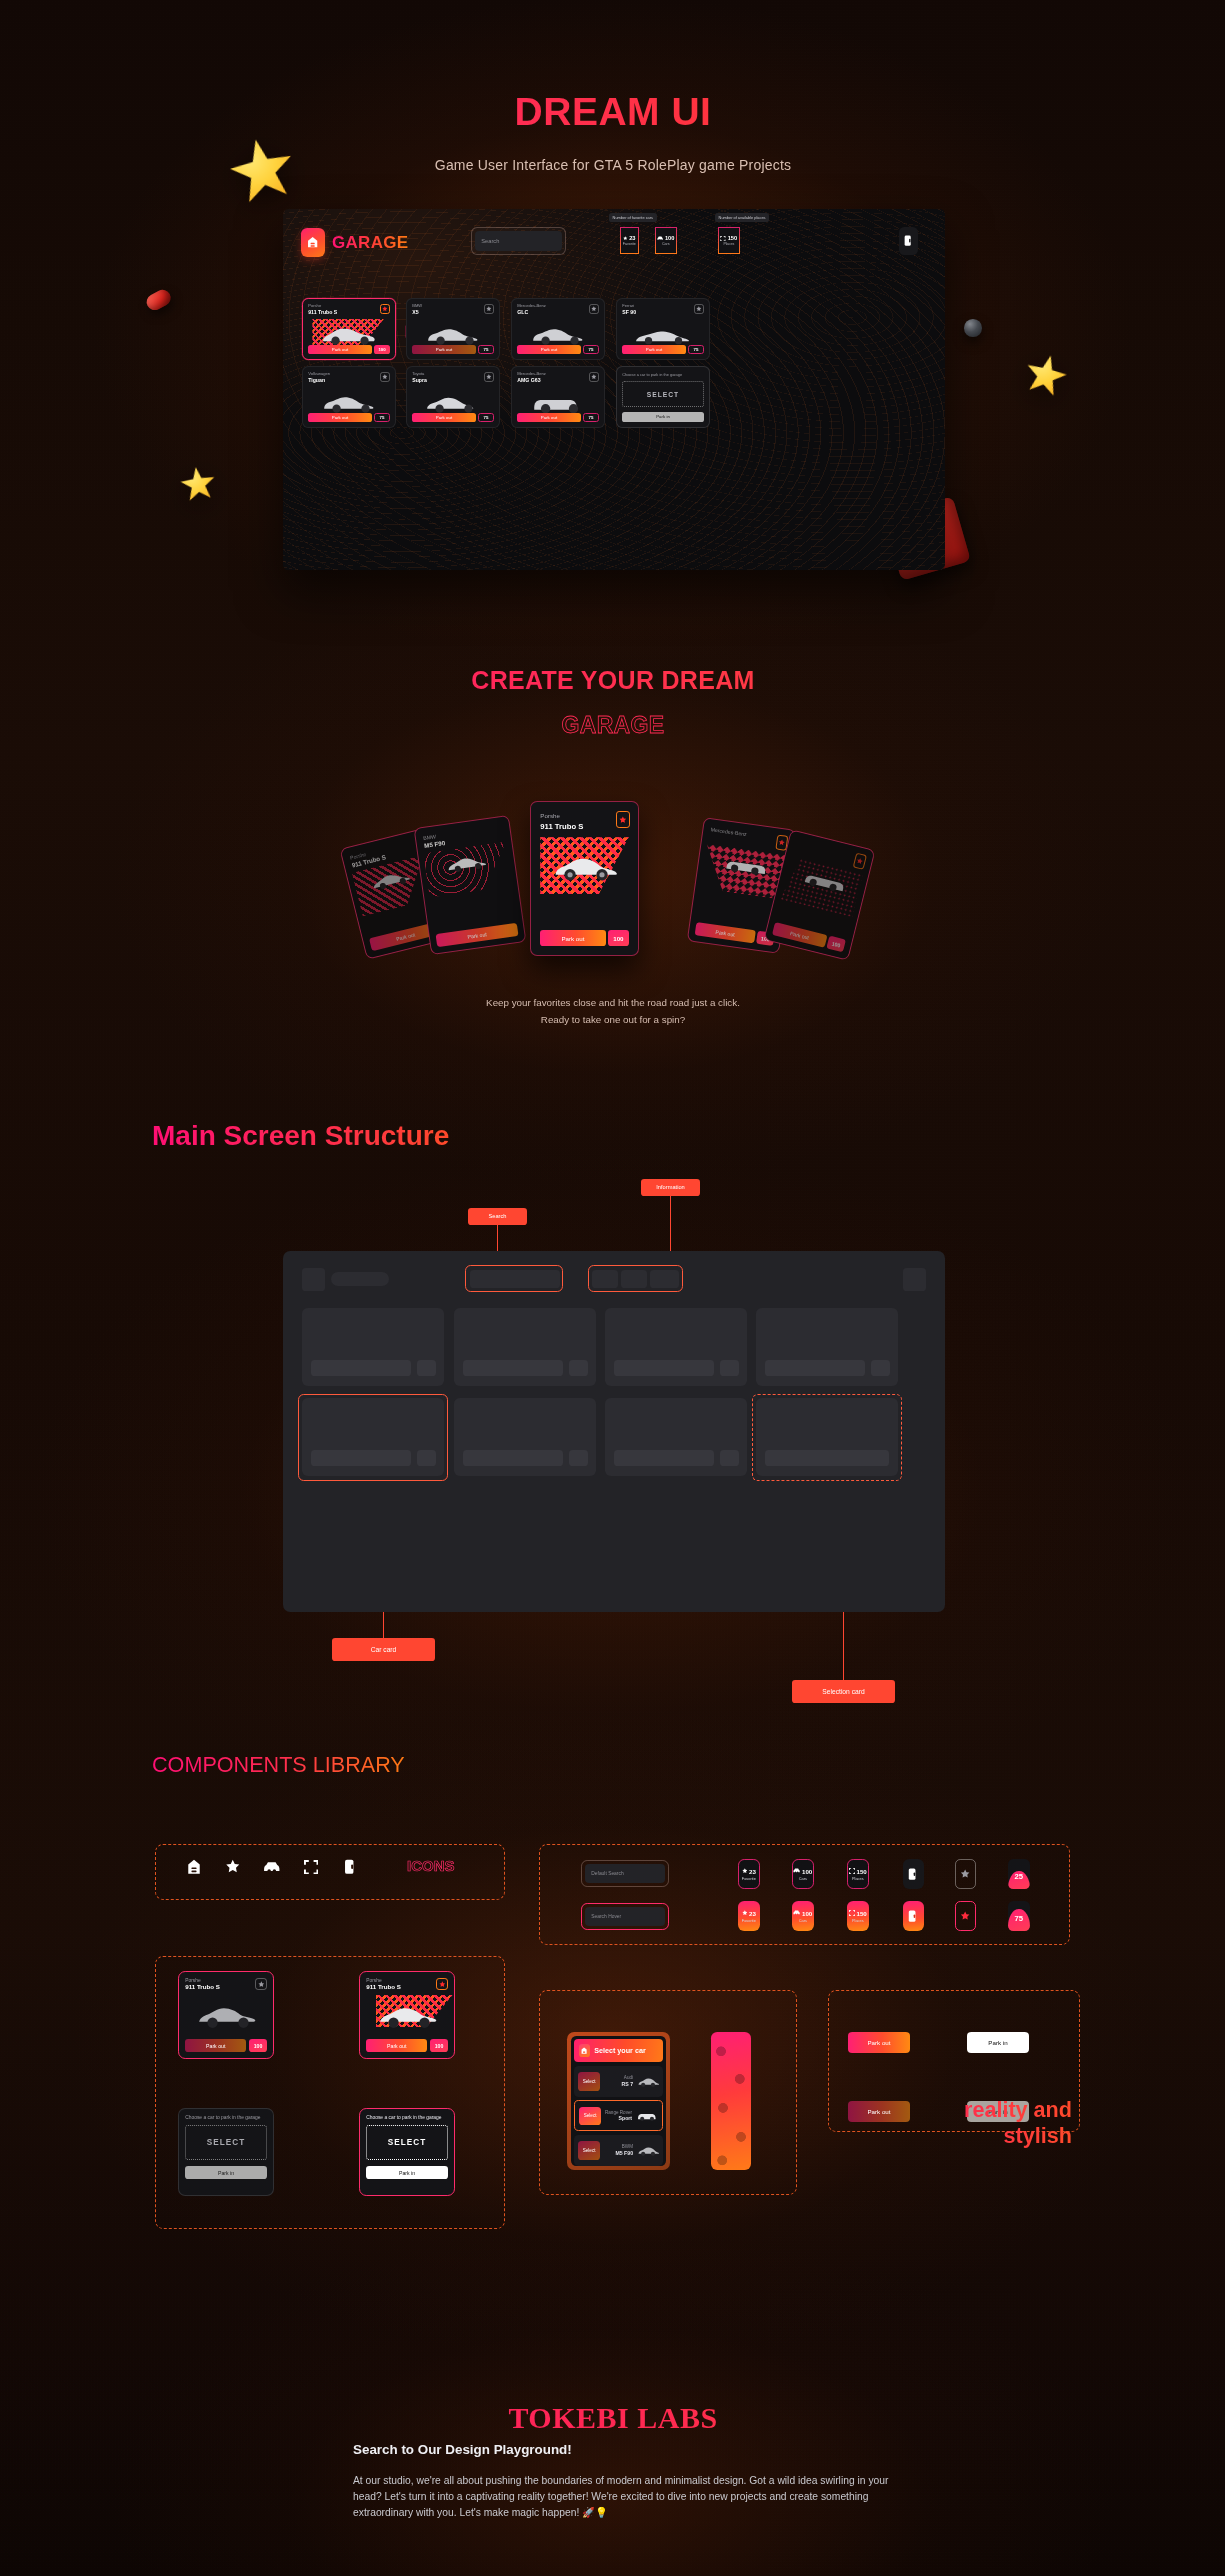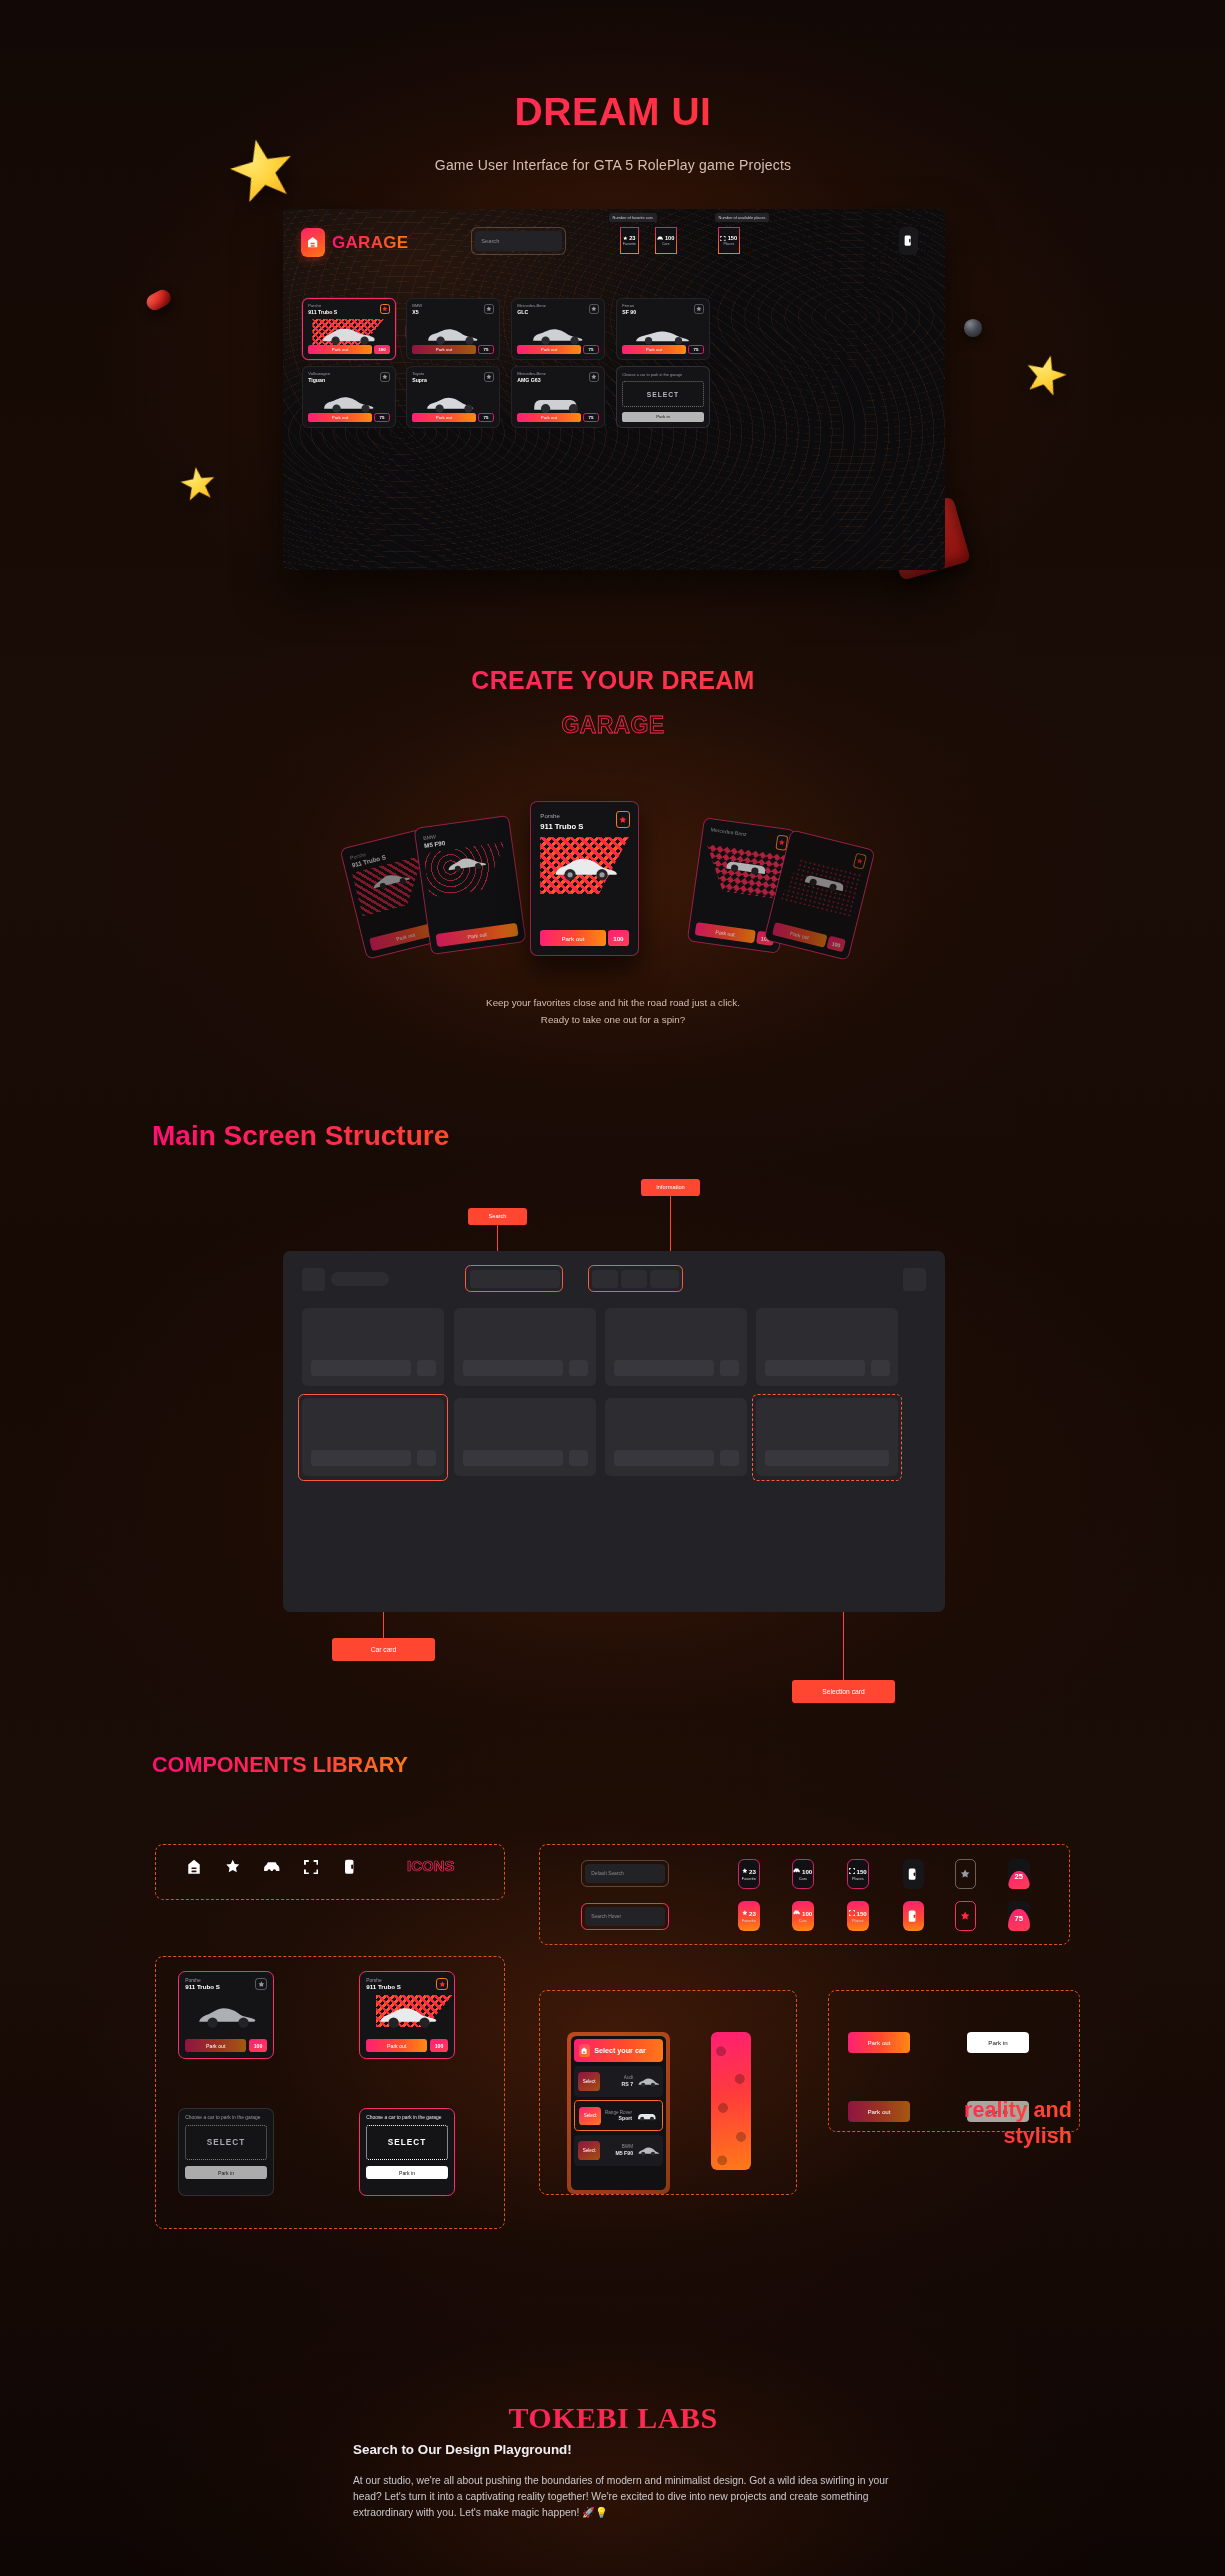--- a/index.html
+++ b/index.html
@@ -232,21 +232,21 @@
     background:#232327; border-radius:7.2px;
   }
   .wf { position:absolute; background:#2c2c31; border-radius:3.6px; }
   .wf.card { background:#2c2c31; border-radius:5.7px; }
   .wf.sub { background:#37373d; }
   .outline-red { position:absolute; border:0.8px solid #ff5a3c; border-radius:5.7px; }
   .outline-dash { position:absolute; border:0.8px dashed #ff5a3c; border-radius:5.7px; }
 
   
   #cl-title {
-    left: 152px; top: 1752px; font-size: 21.6px; font-weight:700;
+    left: 152px; top: 1752px; font-size: 21.6px; font-weight:400;
     background: linear-gradient(90deg,#ff0f74 0%, #ff2a50 50%, #ff7a14 100%);
     -webkit-background-clip:text; background-clip:text; color:transparent;text-align:right;
   }
   .dash-panel { position:absolute; border:1px dashed #e0531f; border-radius:8.2px; }
   .icn { width:17.5px; height:17.5px; display:flex; align-items:center; justify-content:center; }
   #icons-word {
     font-size: 15px; font-weight: 900; color: transparent; -webkit-text-stroke: 0.7px #ff2b6b;
   }
   .comp-search {
     position:absolute; width:88px; height:27px; border-radius:6.2px;
@@ -299,21 +299,21 @@
   .sc-cap.bright { color:#e8e8ee; }
   .sc-box { margin-top:5.2px; height:35px; border:0.5px dotted rgba(255,255,255,.45); border-radius:3.1px;
     display:flex; align-items:center; justify-content:center; font-size:8.2px; letter-spacing:1px;
     font-weight:700; color:#a9a9af; }
   .sc-box.bright { border-color:#fff; color:#fff; }
   .sc-btn { margin-top:5.7px; height:13.4px; border-radius:3.1px; background:#ababab; color:#1a1a1a;
     font-size:5.2px; display:flex; align-items:center; justify-content:center; }
   .sc-btn.white { background:#fff; color:#111; }
 
   
-  #modal-wrap { position:absolute; width:103px; height:162px; border-radius:7.2px;
+  #modal-wrap { position:absolute; width:103px; height:138px; border-radius:7.2px;
     background: linear-gradient(150deg,#c0491b,#8c3a14); padding:3.6px; }
   #modal-inner { width:100%; height:100%; background:#111114; border-radius:5.2px; padding:3.6px; }
   #modal-head { height:23px; border-radius:4.1px; position:relative; overflow:hidden;
     background: linear-gradient(100deg,#ff1f6d 0%, #ff4a2a 55%, #ff7a18 100%);
     display:flex; align-items:center; gap:4.1px; padding-left:4.6px; }
   #modal-head .mh-ico { width:11.3px; height:13.4px; border-radius:3.1px;
     background: linear-gradient(150deg,#ff3d74,#ff7a18); display:flex; align-items:center; justify-content:center; }
   #modal-head .mh-txt { font-size:7.2px; font-weight:800; color:#fff; position:relative; z-index:2; }
   .mrow { margin-top:3.6px; height:31px; border-radius:4.6px; background:#1b1b1f;
     display:flex; align-items:center; padding:0 4.1px; gap:4.1px; position:relative; }

